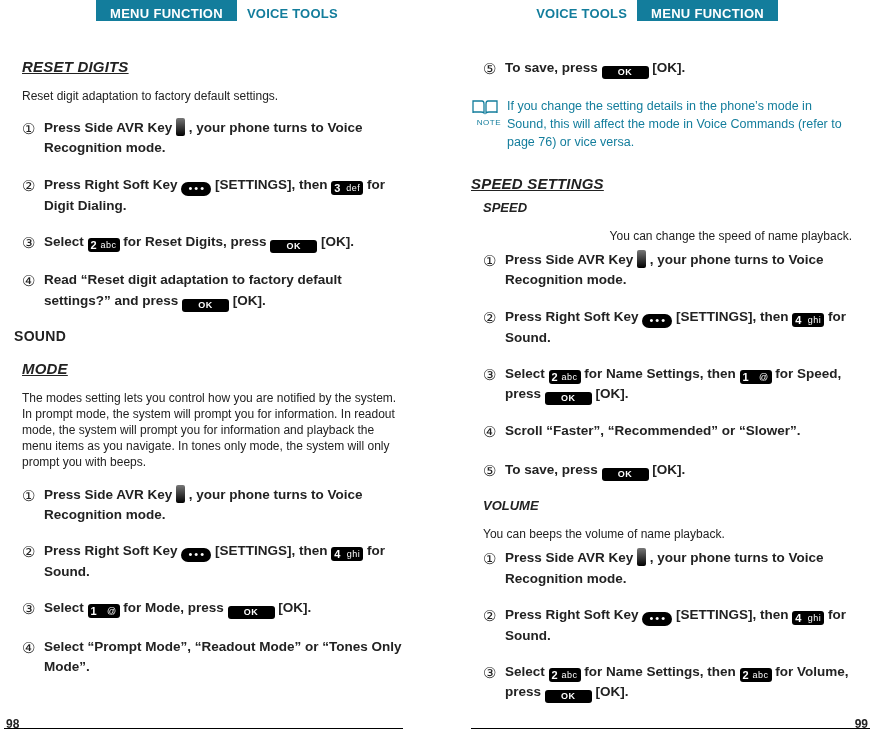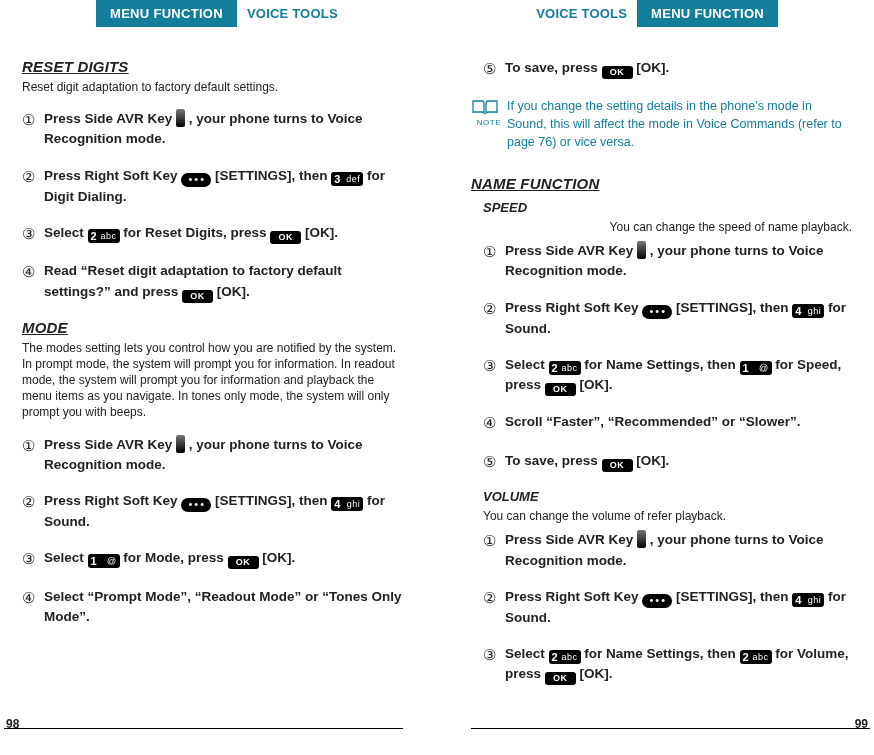--- a/index.html
+++ b/index.html
@@ -34,21 +34,21 @@
     align-items: flex-start;
     height: 30px;
   }
   .page-left .hdr { justify-content: flex-start; }
   .page-right .hdr { justify-content: flex-end; }
   .tab {
     background: #137d9c;
     color: #fff;
     font-weight: 700;
     font-size: 13px;
-    padding: 6px 14px 6px 14px;
+    padding: 6px 14px 0 14px;
     letter-spacing: .3px;
   }
   .page-left .tab { margin-left: 74px; }
   .page-right .tab { margin-right: 74px; }
   .voice-tools {
     color: #137d9c;
     font-weight: 700;
     font-size: 13px;
     padding: 6px 10px;
     letter-spacing: .2px;
@@ -60,21 +60,21 @@
     font-weight: 700;
     font-style: italic;
     font-size: 15px;
     text-decoration: underline;
     margin: 0 0 2px 0;
     letter-spacing: .2px;
   }
   .desc {
     font-size: 12px;
     line-height: 1.35;
-    margin: 4px 0 14px 0;
+    margin: 13px 0 14px 0;
   }
   .step {
     display: flex;
     align-items: flex-start;
     margin: 0 0 16px 0;
     font-size: 13.5px;
     font-weight: 600;
     line-height: 1.5;
   }
   .step .num {
@@ -129,21 +129,21 @@
     font-size: 9px;
     line-height: 14px;
     letter-spacing: .5px;
     text-align: left;
     padding: 0 3px;
     display: inline-flex;
     justify-content: space-between;
   }
   .key-num .big { font-size: 11px; font-weight:700; }
   .key-ok {
-    width: 31px; height: 13px;
+    width: 47px; height: 13px;
     border-radius: 3px;
     font-size: 9px;
     font-weight: 700;
     line-height: 13px;
     letter-spacing:.5px;
   }
 
   
   .note {
     display: flex;
@@ -225,20 +225,21 @@
         </span>
       </div>
 
       <div class="step">
         <span class="num">④</span>
         <span class="txt">
           <span>Read “Reset digit adaptation to factory default settings?” and press </span><span class="key key-ok">OK</span><span> [OK].</span>
         </span>
       </div>
 
+      <div class="sec-head">SOUND</div>
 
       <div class="h-title">MODE</div>
       <div class="desc">The modes setting lets you control how you are notified by the system. In prompt mode, the system will prompt you for information. In readout mode, the system will prompt you for information and playback the menu items as you navigate. In tones only mode, the system will only prompt you with beeps.</div>
 
       <div class="step">
         <span class="num">①</span>
         <span class="txt">
           <span>Press Side AVR Key </span><span class="key key-side"></span><span> , your phone turns to Voice Recognition mode.</span>
         </span>
       </div>
@@ -290,21 +291,21 @@
       <div class="note">
         <div class="note-icon">
           <svg width="28" height="18" viewBox="0 0 28 18">
               <path d="M2 14 L2 2 L11 2 Q13 2 13 5 L13 14 Q12 13 10 13 L2 13 Z M26 14 L26 2 L17 2 Q15 2 15 5 L15 14 Q16 13 18 13 L26 13 Z" fill="none" stroke="#137d9c" stroke-width="1.3"></path>
             </svg>
           <div class="note-label">NOTE</div>
         </div>
         <div>If you change the setting details in the phone’s mode in Sound, this will affect the mode in Voice Commands (refer to page 76) or vice versa.</div>
       </div>
 
-      <div class="h-title">NAME FUNCTION</div>
+      <div class="h-title">SPEED SETTINGS</div>
 
       <div class="indent-block">
         <div class="sub-head">SPEED</div>
         <div class="desc" style="margin-bottom:6px;text-align:right;">You can change the speed of name playback.</div>
 
         <div class="step">
           <span class="num">①</span>
           <span class="txt">
             <span>Press Side AVR Key </span><span class="key key-side"></span><span> , your phone turns to Voice Recognition mode.</span>
           </span>
@@ -339,21 +340,21 @@
         </div>
 
         <div class="step">
           <span class="num">⑤</span>
           <span class="txt">
             <span>To save, press </span><span class="key key-ok">OK</span><span> [OK].</span>
           </span>
         </div>
 
         <div class="sub-head">VOLUME</div>
-        <div class="desc" style="margin-bottom:6px;">You can change the volume of refer playback.</div>
+        <div class="desc" style="margin-bottom:6px;">You can beeps the volume of name playback.</div>
 
         <div class="step">
           <span class="num">①</span>
           <span class="txt">
             <span>Press Side AVR Key </span><span class="key key-side"></span><span> , your phone turns to Voice Recognition mode.</span>
           </span>
         </div>
 
         <div class="step">
           <span class="num">②</span>

